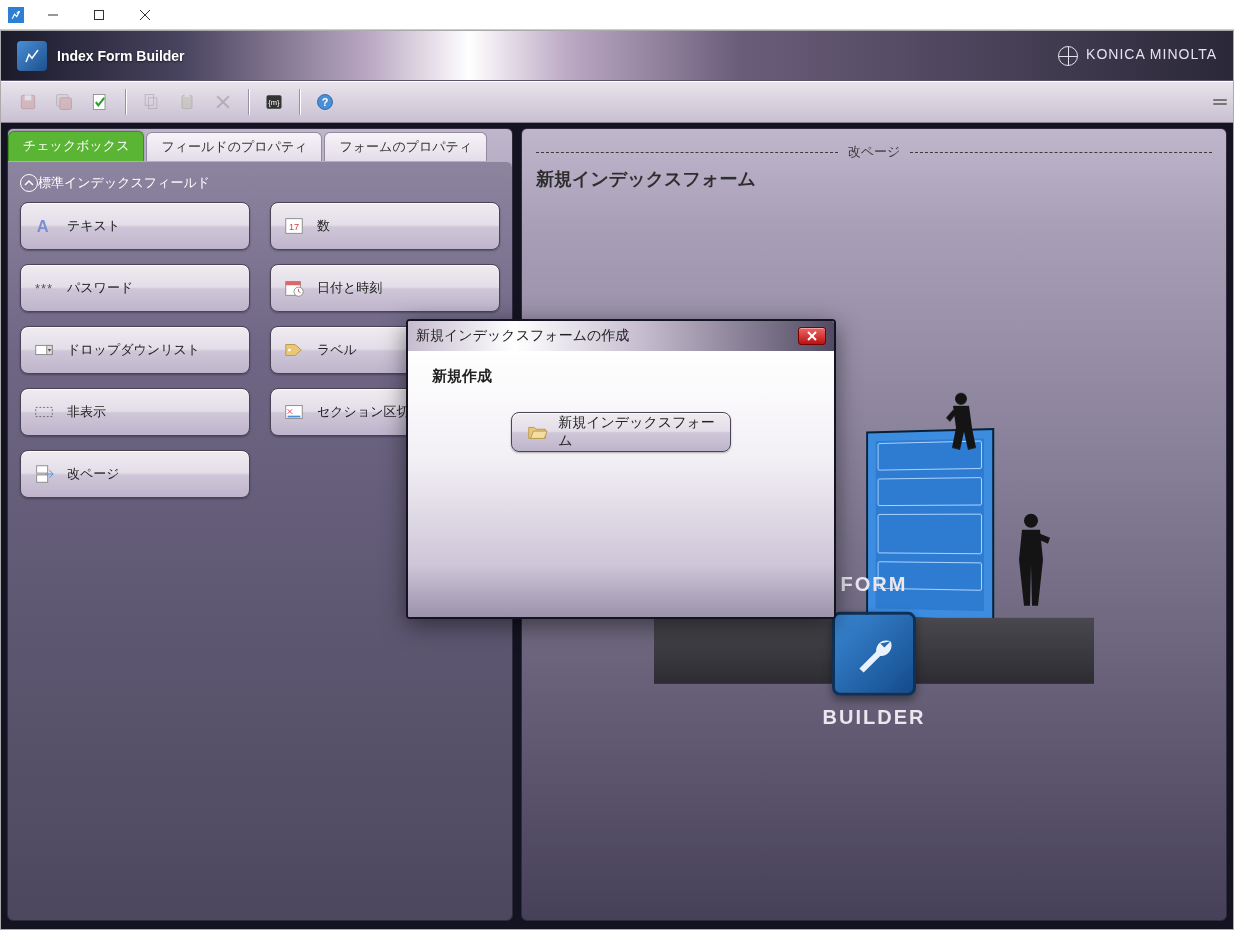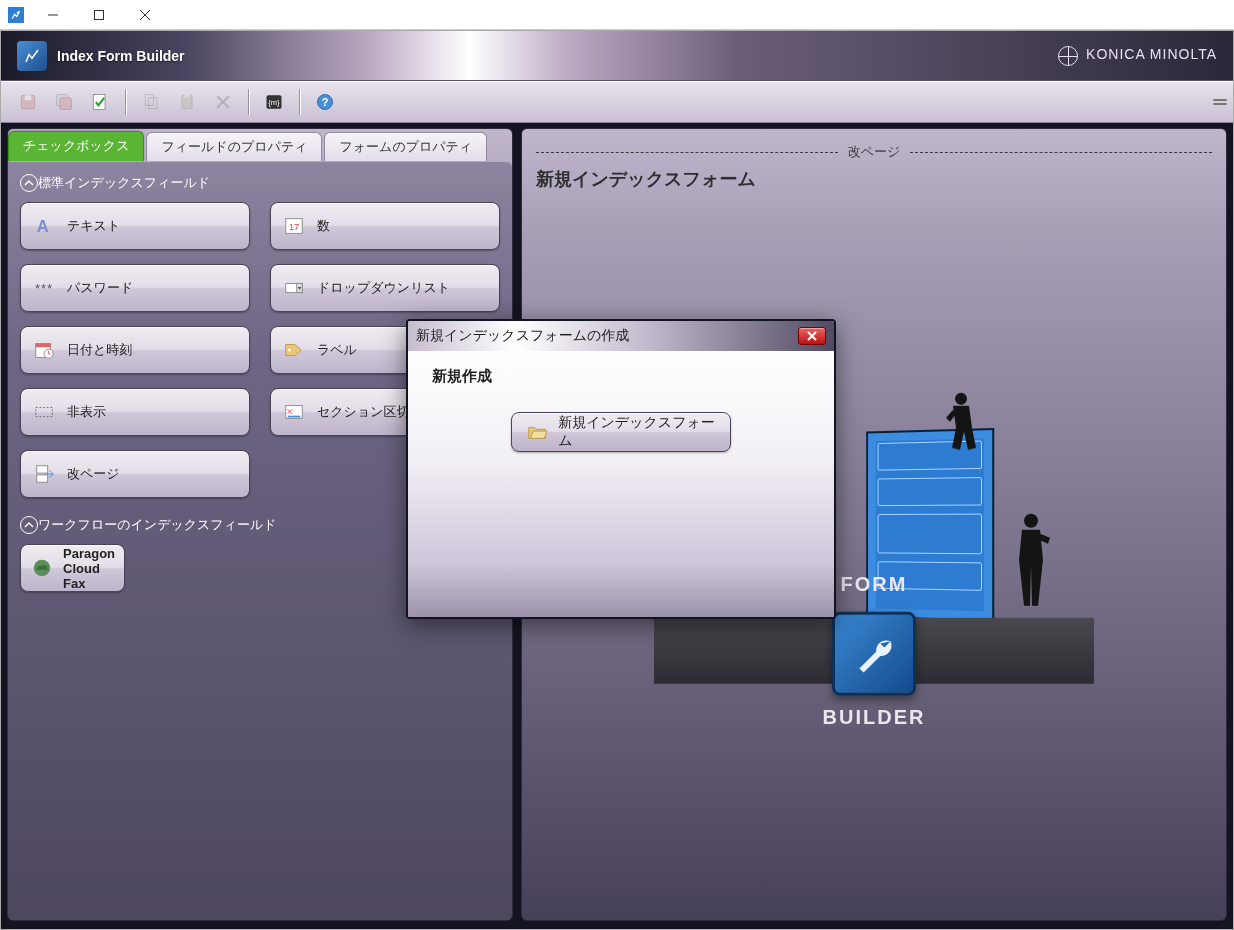--- a/index.html
+++ b/index.html
@@ -226,41 +226,41 @@
             </div>
             <div class="field-btn">
               <span class="ic">
                   <span style="font-size:13px;letter-spacing:1px;color:#555;">***</span>
                 </span>
               <span>パスワード</span>
             </div>
             <div class="field-btn">
               <span class="ic">
                   <svg viewBox="0 0 24 24">
-                    <rect x="3" y="7" width="18" height="10" fill="#fff" stroke="#888"></rect>
-                    <rect x="15" y="7" width="6" height="10" fill="#ddd" stroke="#888"></rect>
-                    <path d="M16 11 L20 11 L18 14 Z" fill="#555"></path>
-                  </svg>
-                </span>
-              <span>ドロップダウンリスト</span>
-            </div>
-            <div class="field-btn">
-              <span class="ic">
-                  <svg viewBox="0 0 24 24">
                     <rect x="3" y="5" width="16" height="15" fill="#fff" stroke="#888"></rect>
                     <rect x="3" y="5" width="16" height="4" fill="#d66"></rect>
                     <circle cx="17" cy="16" r="5" fill="#fff" stroke="#888"></circle>
                     <path d="M17 13 L17 16 L19 17" stroke="#d44" fill="none"></path>
                   </svg>
                 </span>
               <span>日付と時刻</span>
             </div>
             <div class="field-btn">
               <span class="ic">
                   <svg viewBox="0 0 24 24">
+                    <rect x="3" y="7" width="18" height="10" fill="#fff" stroke="#888"></rect>
+                    <rect x="15" y="7" width="6" height="10" fill="#ddd" stroke="#888"></rect>
+                    <path d="M16 11 L20 11 L18 14 Z" fill="#555"></path>
+                  </svg>
+                </span>
+              <span>ドロップダウンリスト</span>
+            </div>
+            <div class="field-btn">
+              <span class="ic">
+                  <svg viewBox="0 0 24 24">
                     <path d="M3 6 L13 6 L20 12 L13 18 L3 18 Z" fill="#e8c878" stroke="#b89848"></path>
                     <circle cx="7" cy="12" r="1.5" fill="#fff"></circle>
                   </svg>
                 </span>
               <span>ラベル</span>
             </div>
             <div class="field-btn">
               <span class="ic">
                   <svg viewBox="0 0 24 24">
                     <rect x="3" y="7" width="18" height="10" fill="none" stroke="#666" stroke-dasharray="2 2"></rect>
@@ -284,41 +284,20 @@
                     <rect x="4" y="3" width="12" height="8" fill="#fff" stroke="#888"></rect>
                     <rect x="4" y="13" width="12" height="8" fill="#fff" stroke="#888"></rect>
                     <path d="M18 8 L22 12 L18 16 M22 12 L14 12" stroke="#4a8fd6" fill="none"></path>
                   </svg>
                 </span>
               <span>改ページ</span>
             </div>
           </div>
         </div>
 
-        <div class="section">
-          <div class="sec-head">
-            <span class="exp">
-                <svg width="10" height="10" viewBox="0 0 10 10">
-                  <path d="M1 7 L5 3 L9 7" stroke="#fff" stroke-width="1.5" fill="none"></path>
-                </svg>
-              </span>
-            <span>ワークフローのインデックスフィールド</span>
-          </div>
-          <div class="field-grid">
-            <div class="field-btn single">
-              <span class="ic">
-                  <svg viewBox="0 0 24 24">
-                    <circle cx="12" cy="12" r="9" fill="#5a8f5a"></circle>
-                    <path d="M6 14 C6 10 10 9 12 10 C14 7 19 10 18 14 Z" fill="#3a6f3a"></path>
-                  </svg>
-                </span>
-              <span style="font-weight:bold;">Paragon Cloud Fax</span>
-            </div>
-          </div>
-        </div>
       </div>
     </div>
 
     <div class="right-panel">
       <div class="pg-break">
         <div class="line"></div>
         <div class="lbl">改ページ</div>
         <div class="line"></div>
       </div>
       <div class="form-title">新規インデックスフォーム</div>

